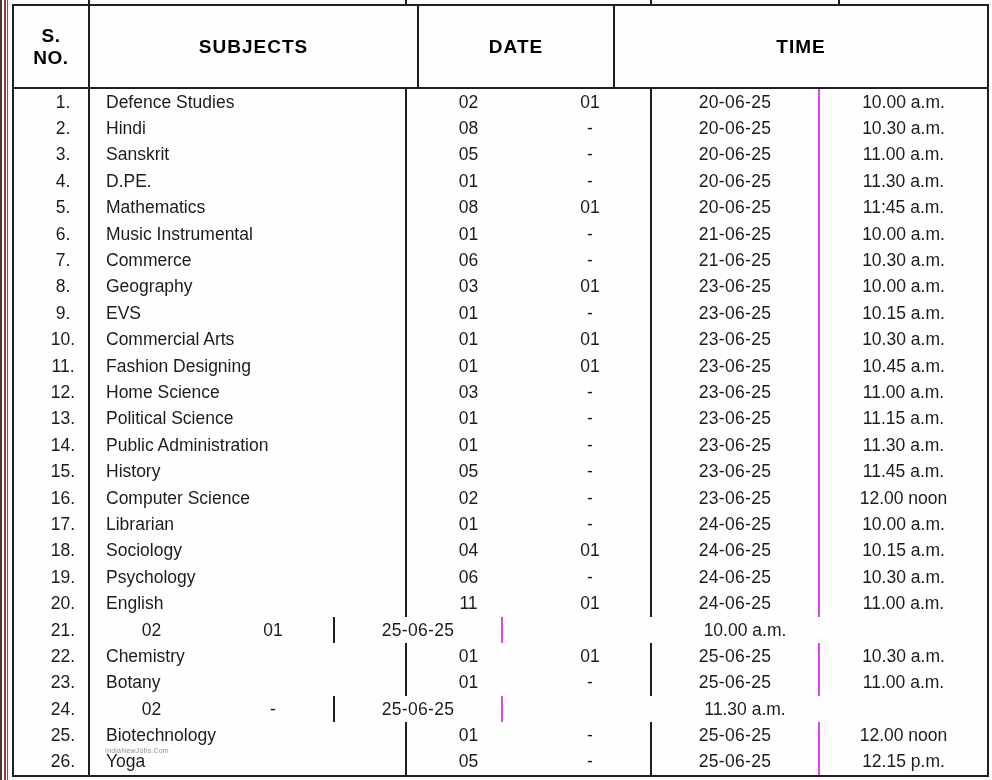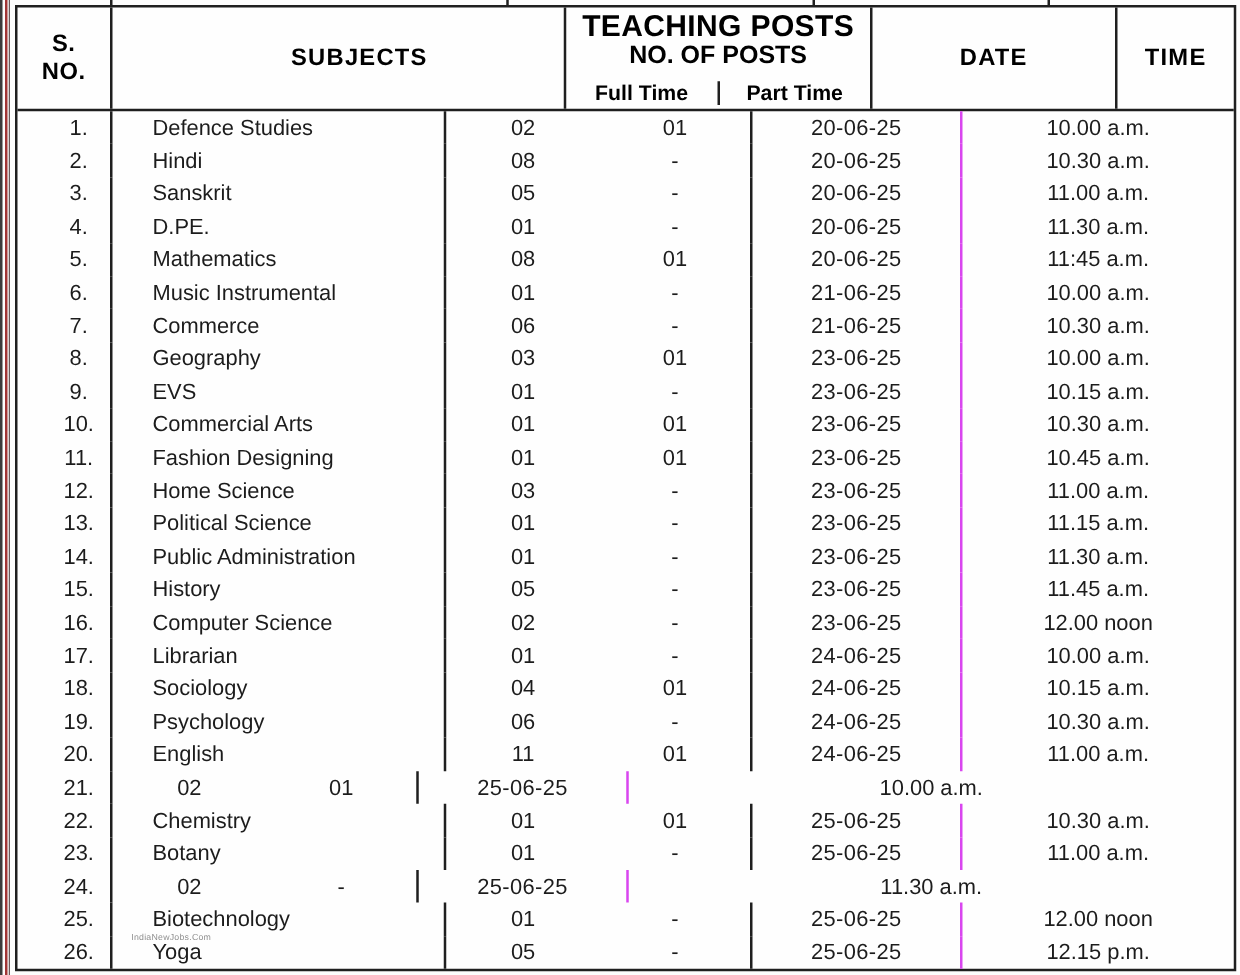--- a/index.html
+++ b/index.html
@@ -33,36 +33,36 @@
   
   .thead{
     height:81px;flex:0 0 81px;
     border-bottom:2px solid #1f1f1f;
     display:flex;
     color:#000;font-weight:bold;
   }
   .th{box-sizing:border-box;border-right:2px solid #1f1f1f;
       display:flex;align-items:center;justify-content:center;}
   .th-sno{width:76px;flex-direction:column;font-size:19px;line-height:1.15;letter-spacing:.5px;}
-  .th-subjects{width:329px;font-size:19px;letter-spacing:1px;margin-left:34px;}
+  .th-subjects{width:329px;font-size:19px;letter-spacing:1px;}
   .th-posts{width:245px;flex-direction:column;justify-content:flex-start;padding-top:3px;}
   .tp-title{font-size:24px;line-height:1.05;letter-spacing:.3px;}
   .tp-sub{font-size:20px;line-height:1.05;}
   .tp-split{flex:1;width:100%;display:flex;align-items:flex-end;font-size:17px;padding-bottom:2px;}
   .tp-half{flex:1;text-align:center;}
   .tp-divider{width:2px;height:19px;background:#1f1f1f;align-self:flex-end;margin-bottom:1px;}
   .th-date{width:196px;font-size:19px;letter-spacing:1px;}
   .th-time{flex:1;border-right:none;font-size:19px;letter-spacing:1px;}
 
   
   .tbody{flex:1;display:flex;flex-direction:column;font-size:17.5px;color:#1c1c1c;}
   .tr{flex:1;display:flex;align-items:stretch;}
   .td{box-sizing:border-box;display:flex;align-items:center;justify-content:center;}
   .td-sno{width:76px;border-right:2px solid #1f1f1f;padding-left:24px;}
-  .td-subject{width:267px;border-right:2px solid #1f1f1f;justify-content:flex-start;padding-left:32px;}
+  .td-subject{width:317px;border-right:2px solid #1f1f1f;justify-content:flex-start;padding-left:16px;}
   .td-full{width:123px;}
   .td-part{width:122px;border-right:2px solid #1f1f1f;}
   .td-date{width:168px;border-right:2px solid #d946ef;letter-spacing:.3px;}
   .td-time{flex:1;}
 
   .watermark{
     position:absolute;left:105px;top:747px;
     font-size:7px;color:#8f8f8f;letter-spacing:.2px;
   }
 </style>
@@ -83,29 +83,20 @@
   <div class="sheet">
 
     <div class="thead">
       <div class="th th-sno">
         <span>S.</span>
         <span>NO.</span>
       </div>
       <div class="th th-subjects">
         <span>SUBJECTS</span>
       </div>
-      <div class="th th-posts">
-        <div class="tp-title">TEACHING POSTS</div>
-        <div class="tp-sub">NO. OF POSTS</div>
-        <div class="tp-split">
-          <div class="tp-half">Full Time</div>
-          <div class="tp-divider"></div>
-          <div class="tp-half">Part Time</div>
-        </div>
-      </div>
       <div class="th th-date">
         <span>DATE</span>
       </div>
       <div class="th th-time">
         <span>TIME</span>
       </div>
     </div>
 
     <div class="tbody">
   <div class="tr">

